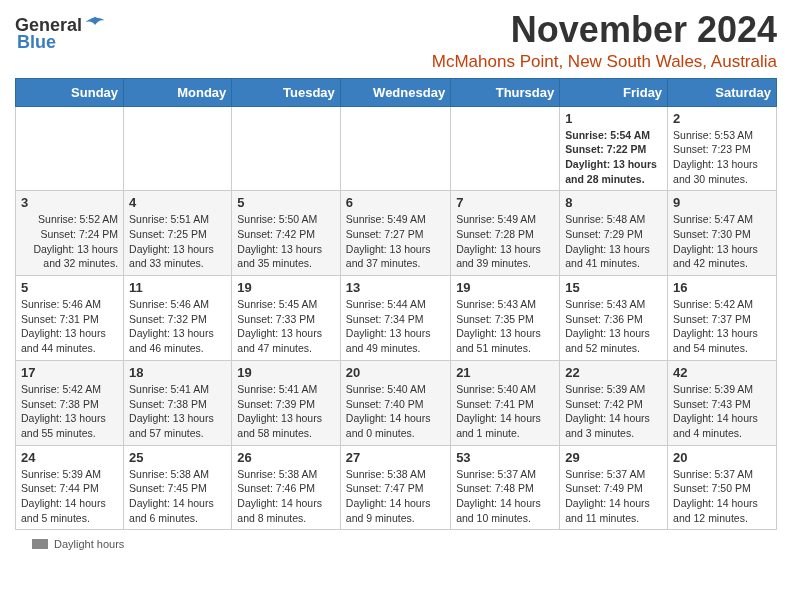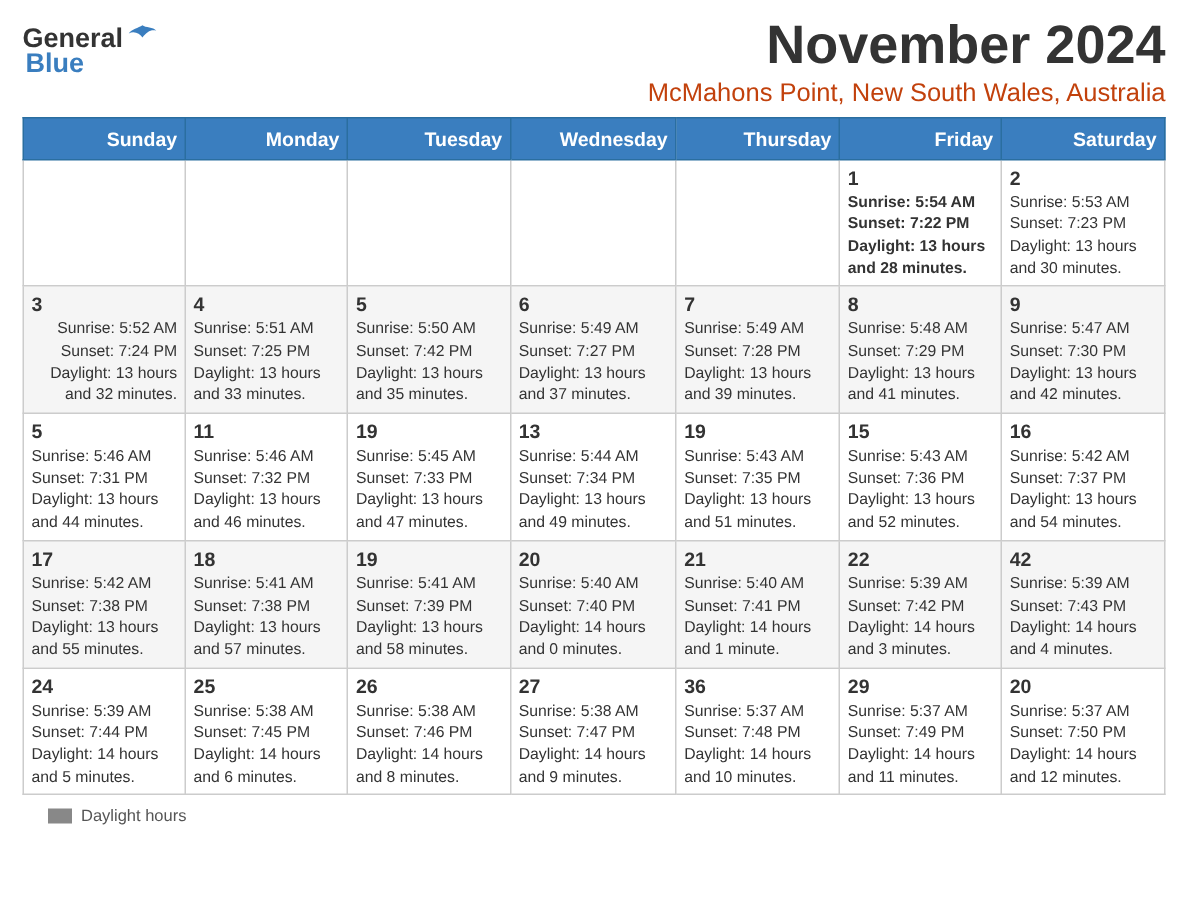--- a/index.html
+++ b/index.html
@@ -316,21 +316,21 @@
 Sunset: 7:46 PM
 Daylight: 14 hours and 8 minutes.</div>
         </td>
         <td>
           <span class="day-number">27</span>
           <div class="day-info" style="white-space: pre-line;">Sunrise: 5:38 AM
 Sunset: 7:47 PM
 Daylight: 14 hours and 9 minutes.</div>
         </td>
         <td>
-          <span class="day-number">36</span>
+          <span class="day-number">53</span>
           <div class="day-info" style="white-space: pre-line;">Sunrise: 5:37 AM
 Sunset: 7:48 PM
 Daylight: 14 hours and 10 minutes.</div>
         </td>
         <td>
           <span class="day-number">29</span>
           <div class="day-info" style="white-space: pre-line;">Sunrise: 5:37 AM
 Sunset: 7:49 PM
 Daylight: 14 hours and 11 minutes.</div>
         </td>

